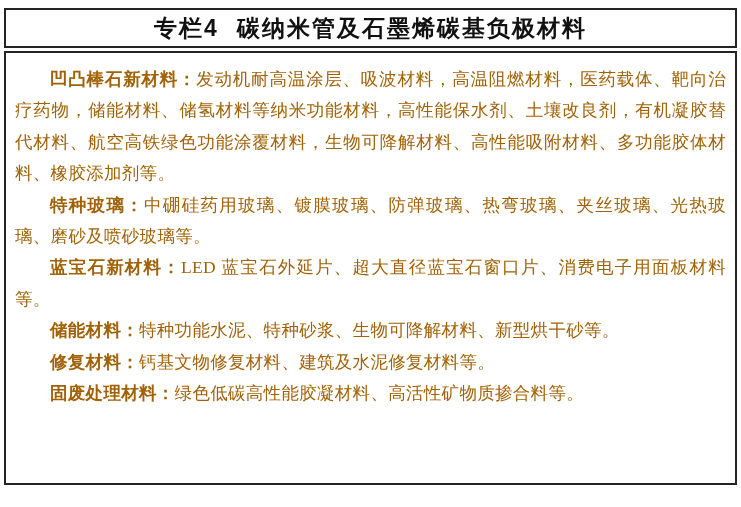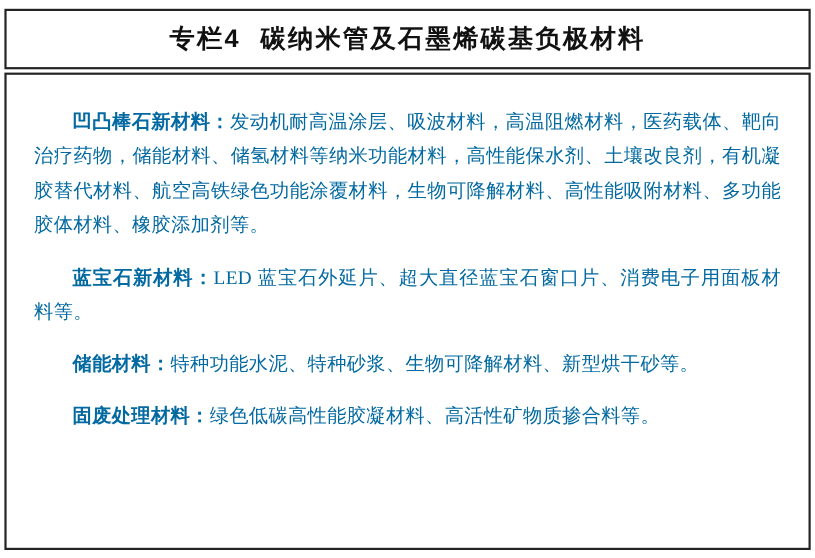--- a/index.html
+++ b/index.html
@@ -16,21 +16,21 @@
   }
   .page {
     box-sizing: border-box;
     width: 741px;
     height: 507px;
     padding: 8px 4px 0 4px;
   }
   .title-box {
     box-sizing: border-box;
     border: 2px solid #242424;
-    height: 55px;
+    height: 40px;
     display: flex;
     align-items: center;
     justify-content: center;
     gap: 18px;
     background: #ffffff;
   }
   .title-box .badge,
   .title-box .title {
     font-family: "Liberation Sans", "DejaVu Sans", sans-serif;
     font-weight: bold;
@@ -42,43 +42,45 @@
   .body-box {
     box-sizing: border-box;
     border: 2px solid #242424;
     margin-top: 3px;
     height: 434px;
     padding: 11px 9px 0 9px;
     background: #ffffff;
     overflow: hidden;
   }
   .body-box p {
-    margin: 16px;
+    margin: 0;
     text-indent: 35px;
     font-size: 17.5px;
     line-height: 31.4px;
     letter-spacing: 0.3px;
     text-align: justify;
     text-align-last: left;
-    color: #0369a1;
+    color: #a16207;
   }
   .body-box .term {
     font-weight: bold;
   }
 </style>
 </head>
 <body>
 
 <div class="page">
 
   <div class="title-box">
     <span class="badge">专栏4</span>
     <span class="title">碳纳米管及石墨烯碳基负极材料</span>
   </div>
 
   <div class="body-box">
     <p><span class="term">凹凸棒石新材料：</span><span>发动机耐高温涂层、吸波材料，高温阻燃材料，医药载体、靶向治疗药物，储能材料、储氢材料等纳米功能材料，高性能保水剂、土壤改良剂，有机凝胶替代材料、航空高铁绿色功能涂覆材料，生物可降解材料、高性能吸附材料、多功能胶体材料、橡胶添加剂等。</span></p>
+    <p><span class="term">特种玻璃：</span><span>中硼硅药用玻璃、镀膜玻璃、防弹玻璃、热弯玻璃、夹丝玻璃、光热玻璃、磨砂及喷砂玻璃等。</span></p>
     <p><span class="term">蓝宝石新材料：</span><span>LED 蓝宝石外延片、超大直径蓝宝石窗口片、消费电子用面板材料等。</span></p>
     <p><span class="term">储能材料：</span><span>特种功能水泥、特种砂浆、生物可降解材料、新型烘干砂等。</span></p>
+    <p><span class="term">修复材料：</span><span>钙基文物修复材料、建筑及水泥修复材料等。</span></p>
     <p><span class="term">固废处理材料：</span><span>绿色低碳高性能胶凝材料、高活性矿物质掺合料等。</span></p>
   </div>
 
 </div>
 
 </body></html>

